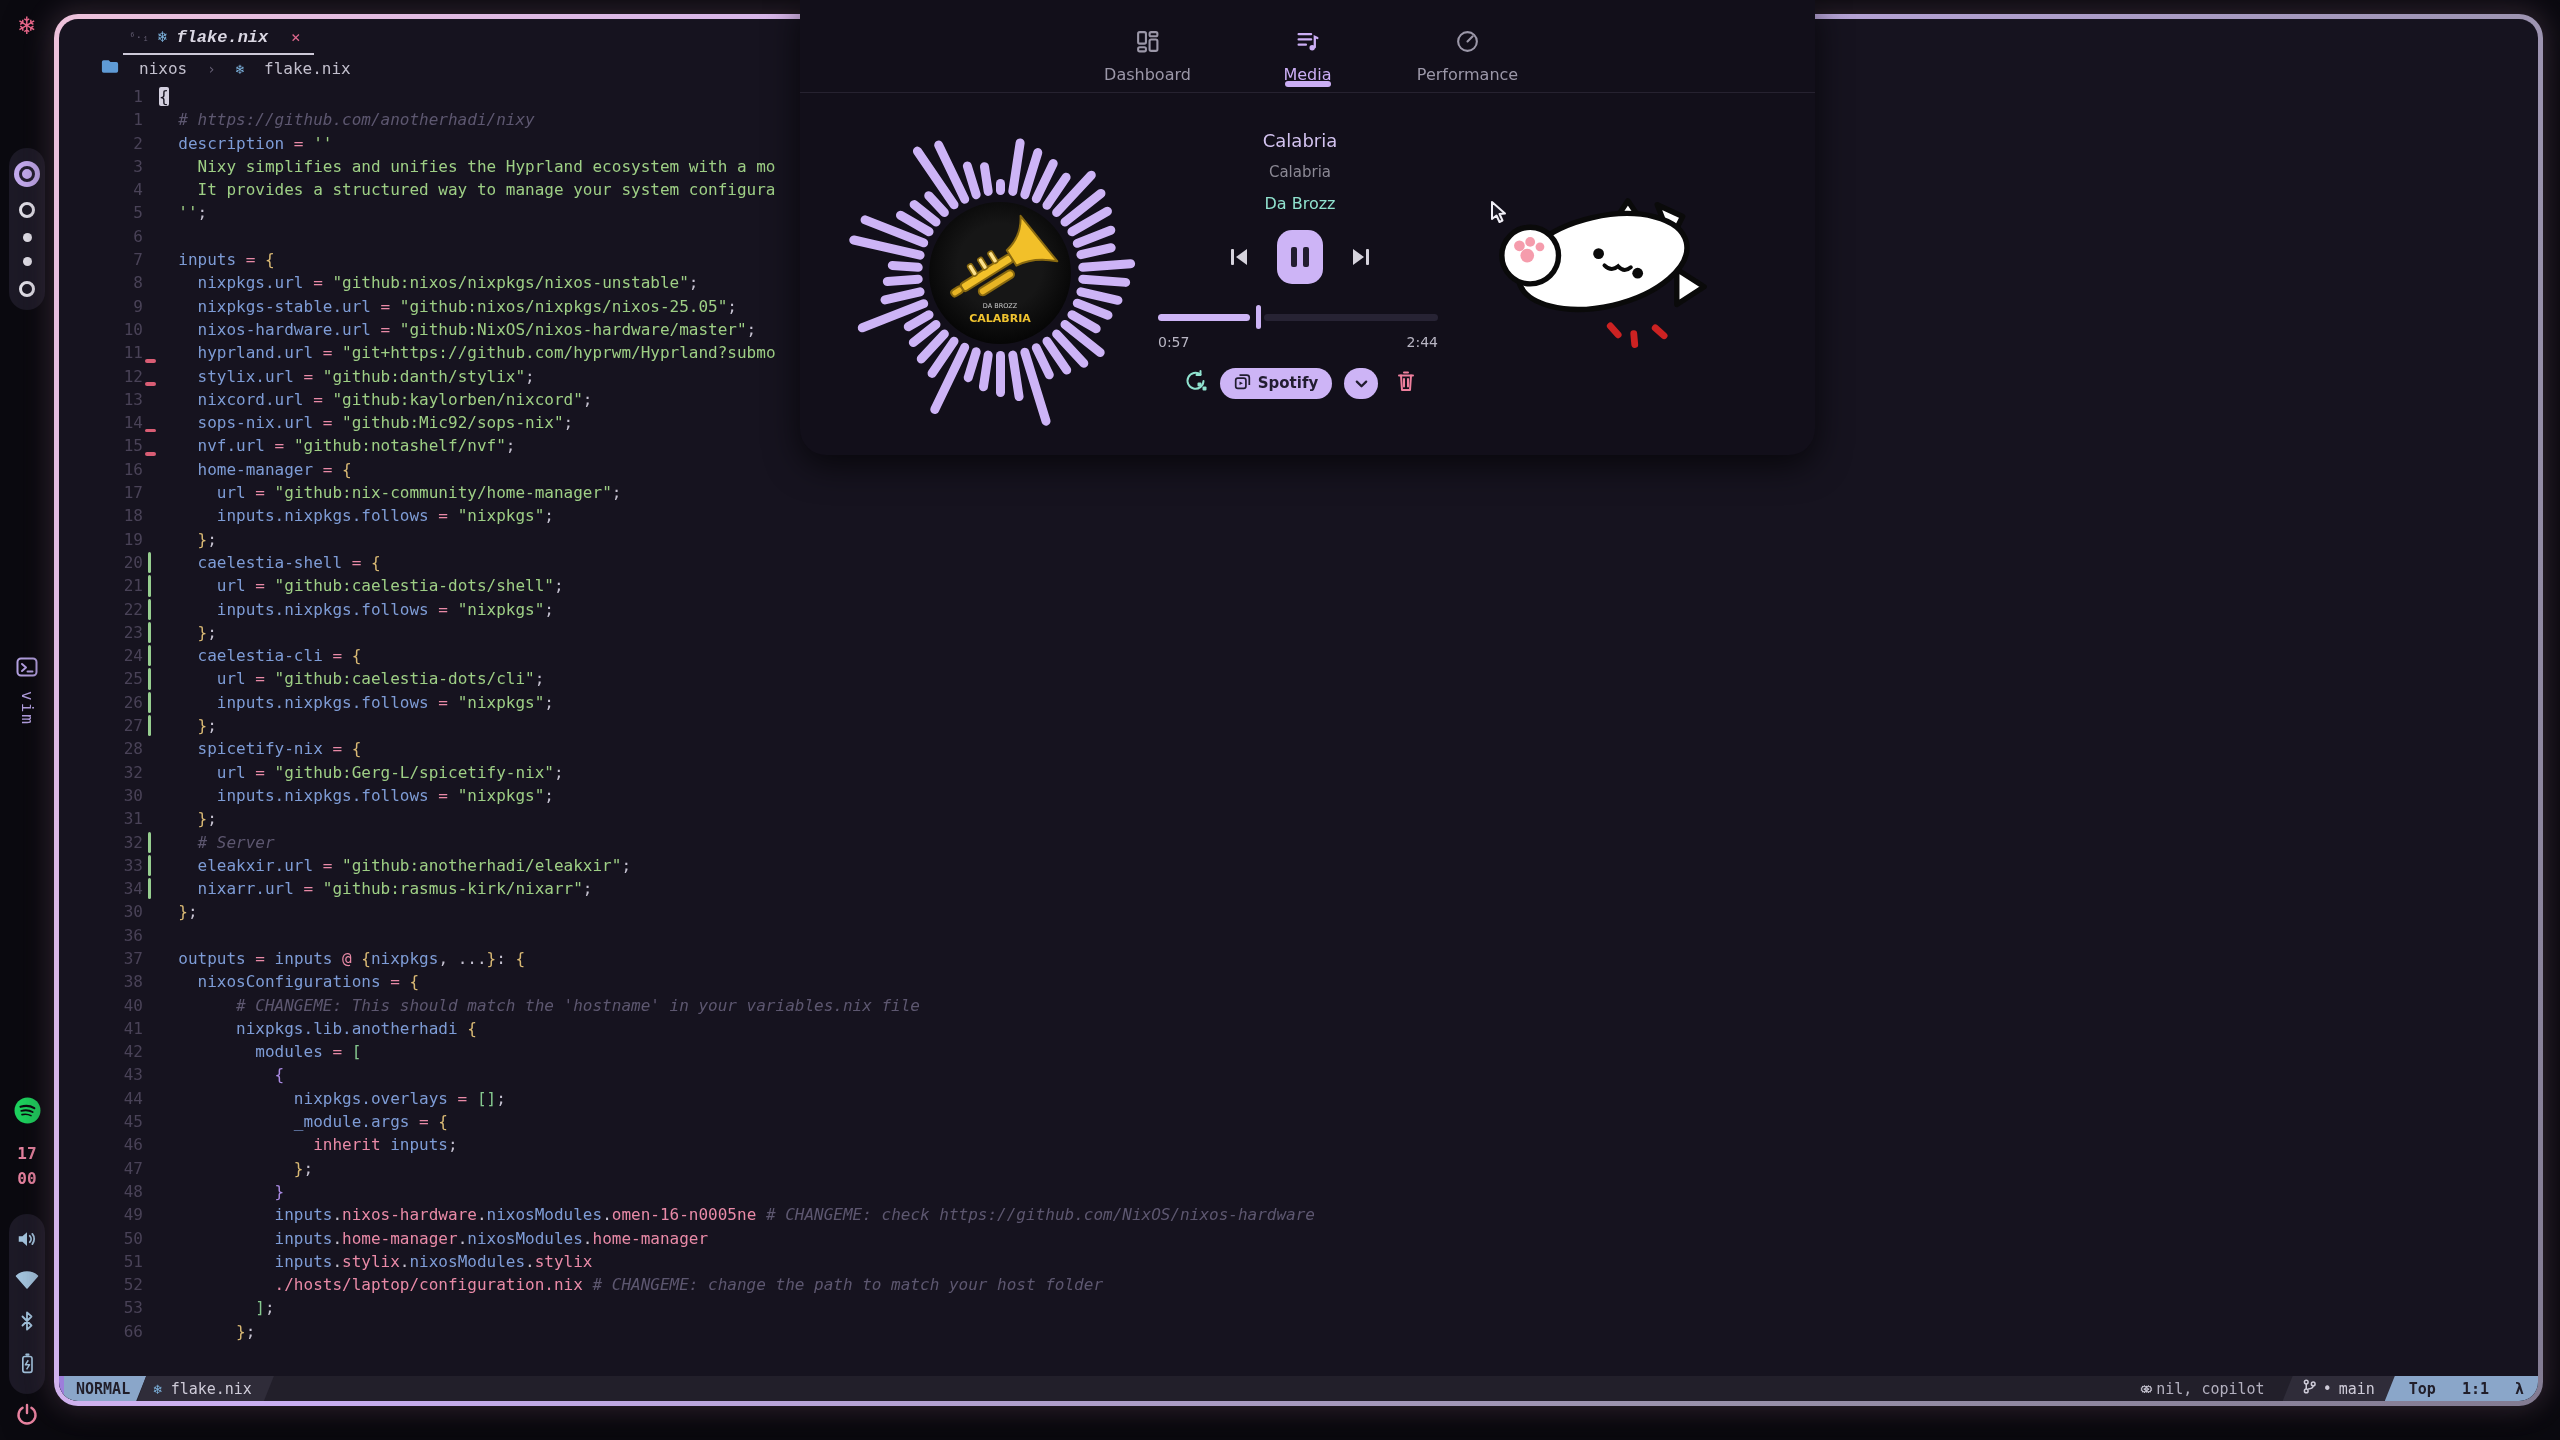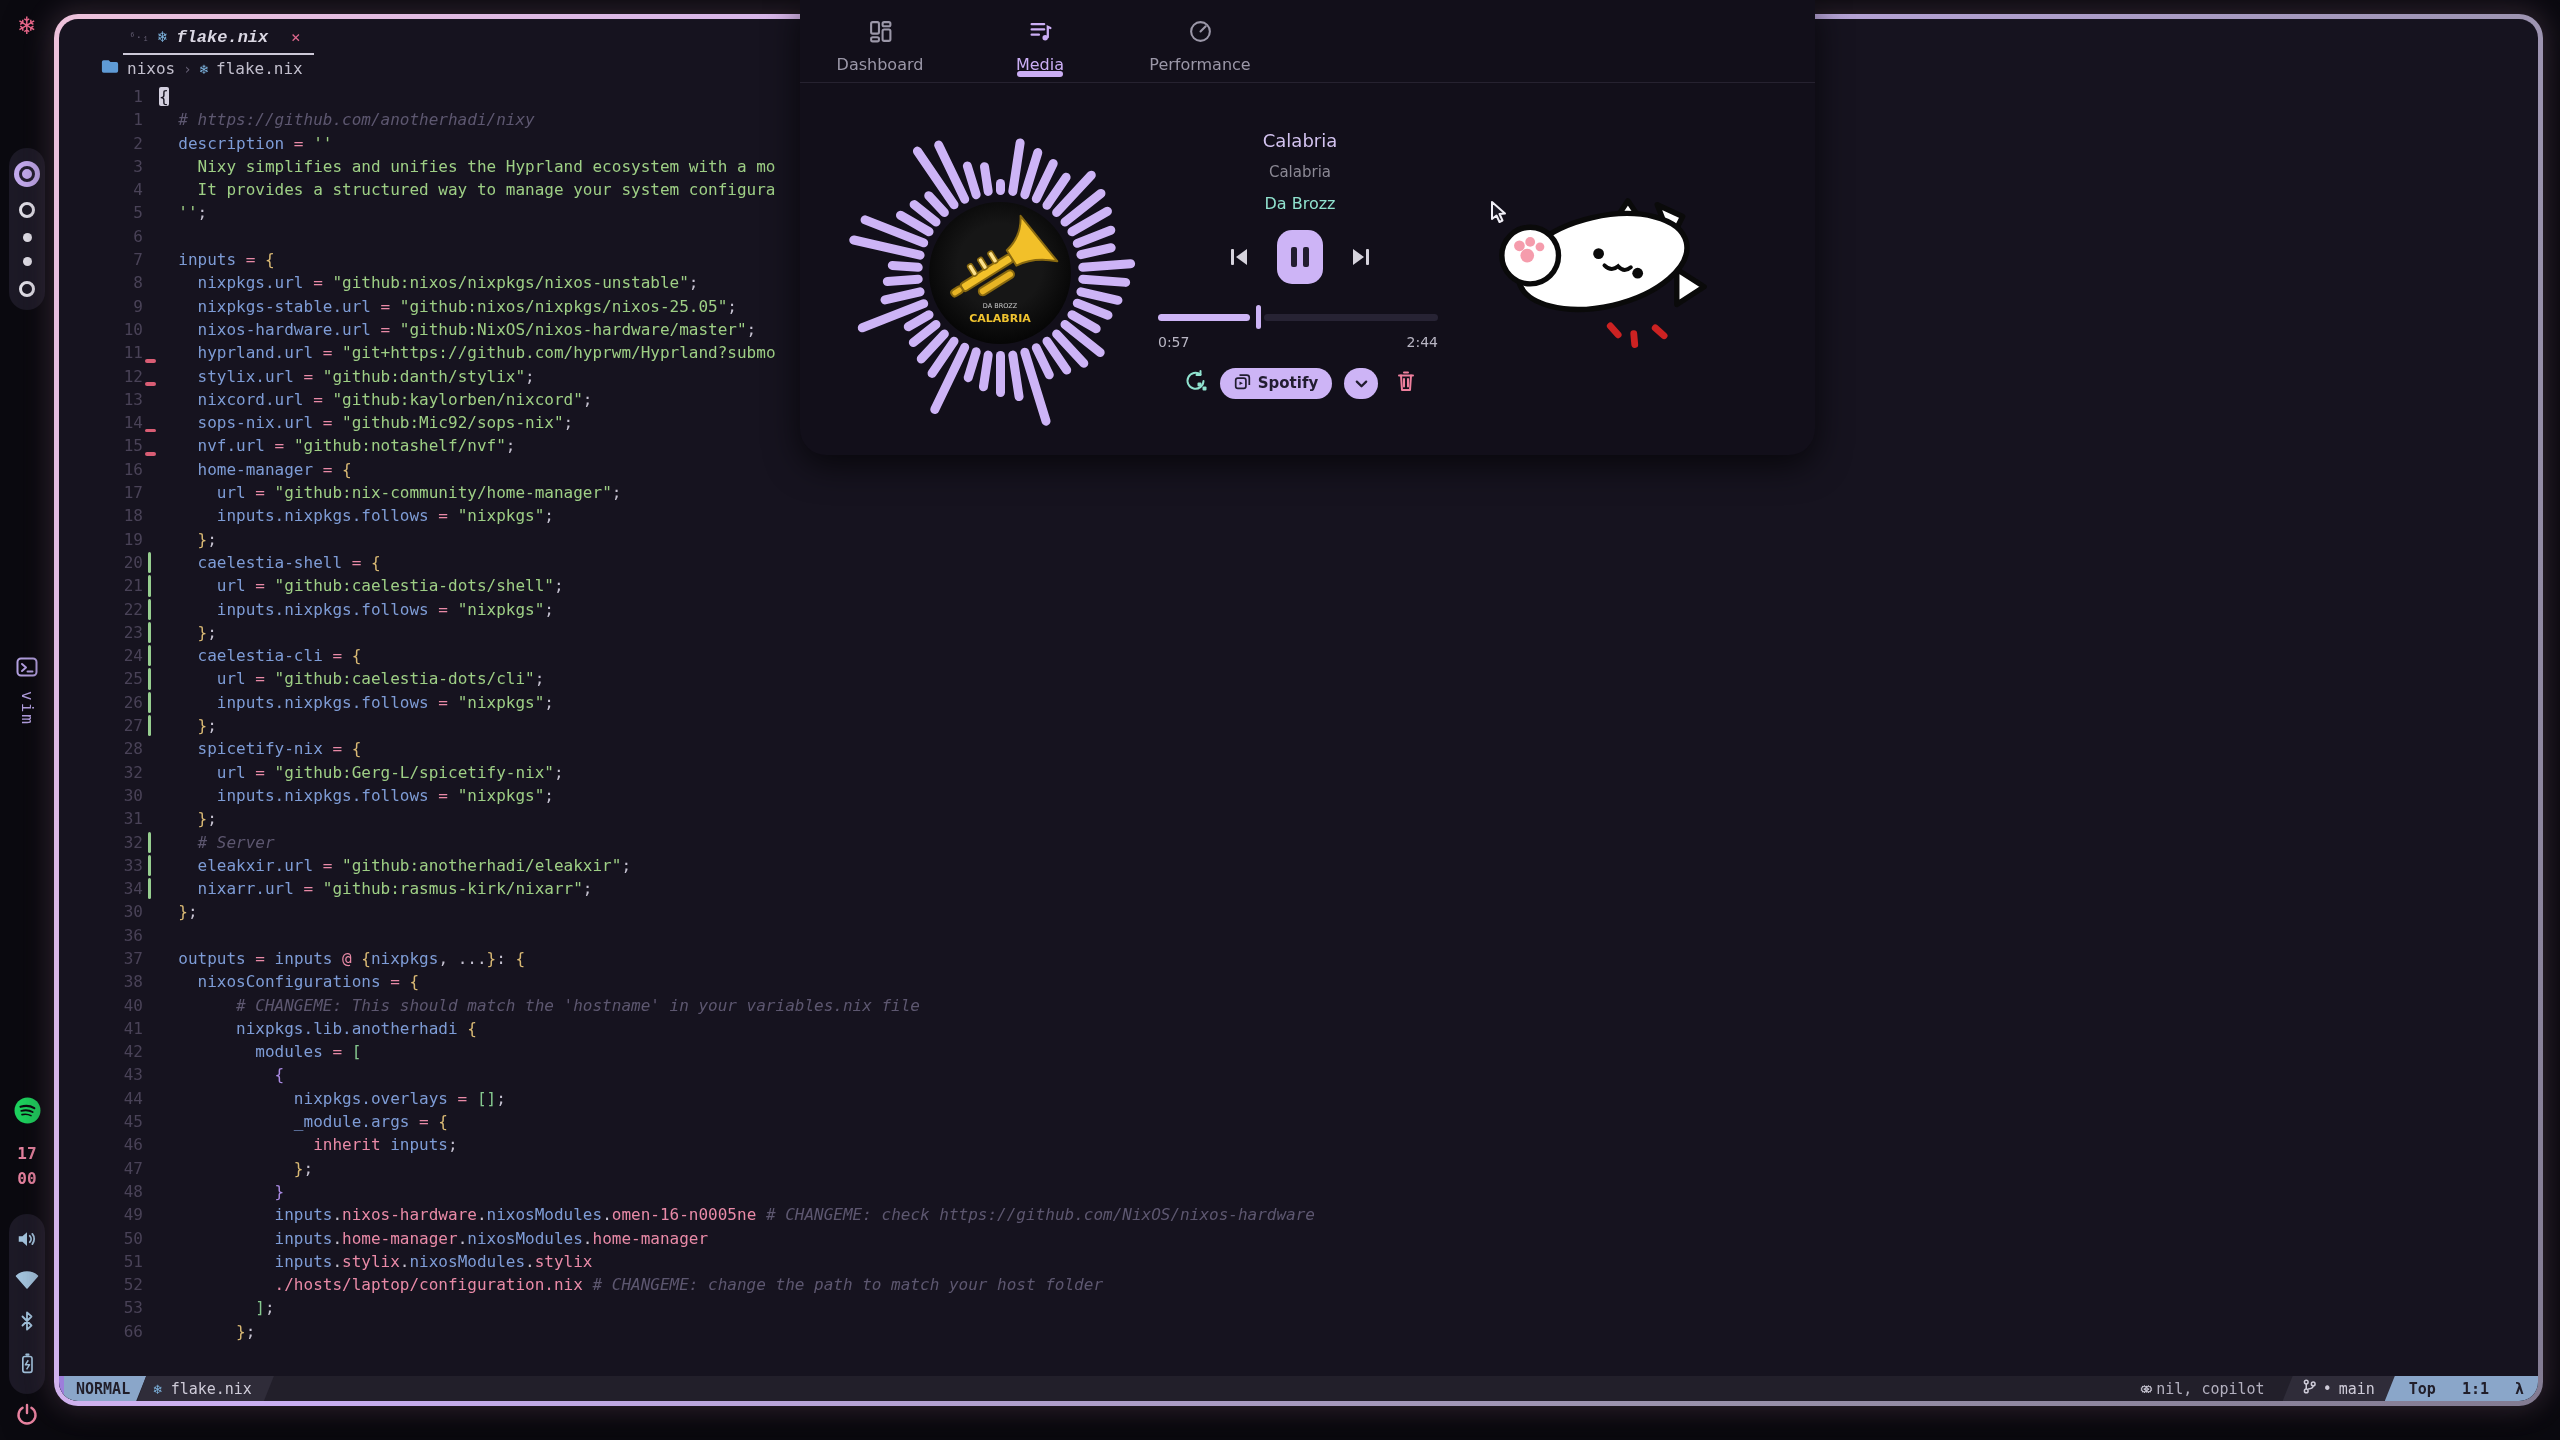--- a/index.html
+++ b/index.html
@@ -36,21 +36,21 @@
   .win-inner { width:100%; height:100%; background:#16131f; border-radius:19px; overflow:hidden;
                display:flex; flex-direction:column; }
   .tabline { height:36px; flex:none; display:flex; align-items:flex-end; padding-left:64px;
              font-family:Liberation Mono, monospace; }
   .buf-tab { display:inline-flex; align-items:center; gap:9px; padding:4px 14px 6px 6px;
              border-bottom:2px solid #cdc9d8; }
   .buf-pre { color:#676176; font-size:11px; }
   .nix-ico-blue { color:#7db3de; font-size:16px; }
   .buf-name { color:#dad7e3; font-size:17px; font-style:italic; font-weight:bold; }
   .buf-close { color:#e0688e; font-size:15px; margin-left:14px; }
-  .crumbs { height:27px; flex:none; display:flex; align-items:center; gap:8px; padding-left:42px;
+  .crumbs { height:27px; flex:none; display:flex; align-items:center; gap:20px; padding-left:42px;
             font-family:"DejaVu Sans Mono",monospace; font-size:16px; color:#c2bfcd; }
   .crumb-sep { color:#676176; font-size:14px; }
 
   .code-area { flex:1; position:relative; overflow:hidden; padding-top:3px;
                font-family:"DejaVu Sans Mono",monospace; font-size:16px; }
   .code-row { height:23.3px; line-height:23.3px; white-space:pre; display:flex; }
   .ln { display:inline-block; width:84px; flex:none; text-align:right; color:#494257; }
   .sign { display:inline-block; width:16px; flex:none; position:relative; }
   .sign-g::before { content:""; position:absolute; left:5px; top:1px; bottom:1px; width:3px;
                     background:#97cf90; border-radius:2px; }
@@ -77,22 +77,22 @@
   .sl-branch { background:#2f2c39; color:#cfccd9; display:flex; align-items:center; gap:7px;
                padding:0 20px 0 20px; clip-path:polygon(10px 0,100% 0,100% 100%,0 100%); }
   .sl-pos { background:#8aa6c9; color:#211e29; display:flex; align-items:center; gap:26px;
             padding:0 14px 0 24px; margin-left:-10px; font-weight:bold;
             clip-path:polygon(10px 0,100% 0,100% 100%,0 100%); }
 
   
   .media-panel { position:absolute; left:800px; top:0; width:1015px; height:455px; z-index:4;
                  background:#120f1a; border-radius:0 0 26px 26px;
                  box-shadow:0 10px 34px rgba(0,0,0,0.65); }
-  .panel-tabs { position:absolute; top:4px; left:0; right:0; height:79px;
-                display:flex; justify-content:flex-start; align-items:center;
+  .panel-tabs { position:absolute; top:14px; left:0; right:0; height:79px;
+                display:flex; justify-content:center; align-items:center;
                 border-bottom:1px solid #262230; }
   .ptab { display:flex; flex-direction:column; align-items:center; gap:7px; width:160px;
           color:#9b97a8; font-size:16px; position:relative; padding-top:6px; }
   .ptab.active { color:#cbaef5; }
   .ptab .underline { position:absolute; bottom:-3px; width:46px; height:6px; border-radius:3px;
                      background:#cbaef5; display:none; }
   .ptab.active .underline { display:block; }
   .ptab svg { width:25px; height:25px; }
 
   .art-wrap { position:absolute; left:28px; top:101px; width:344px; height:344px; }

